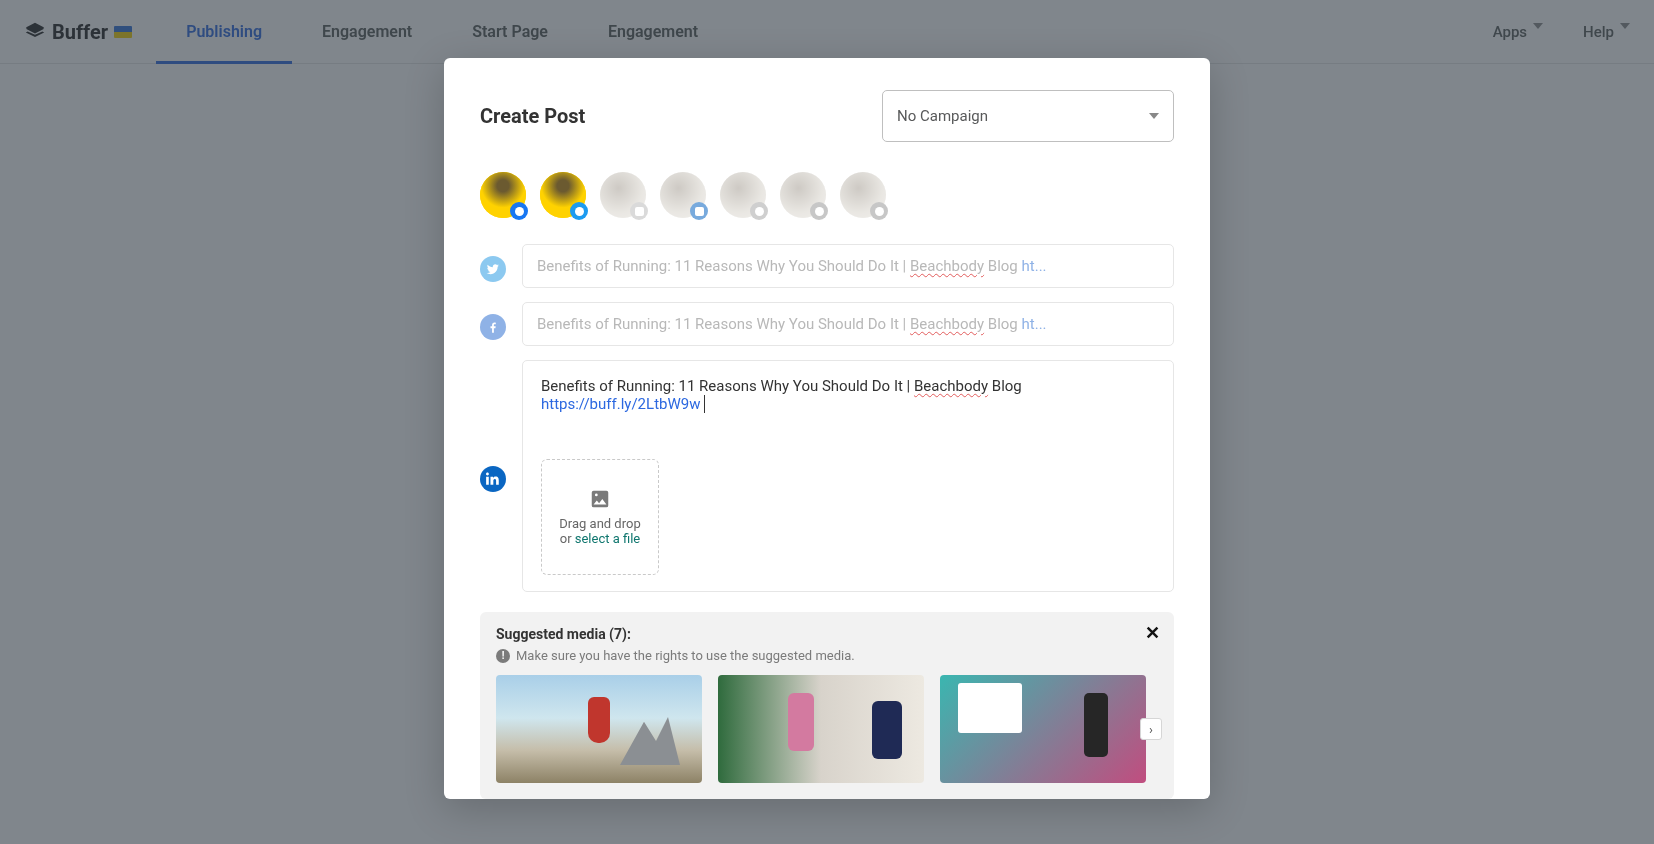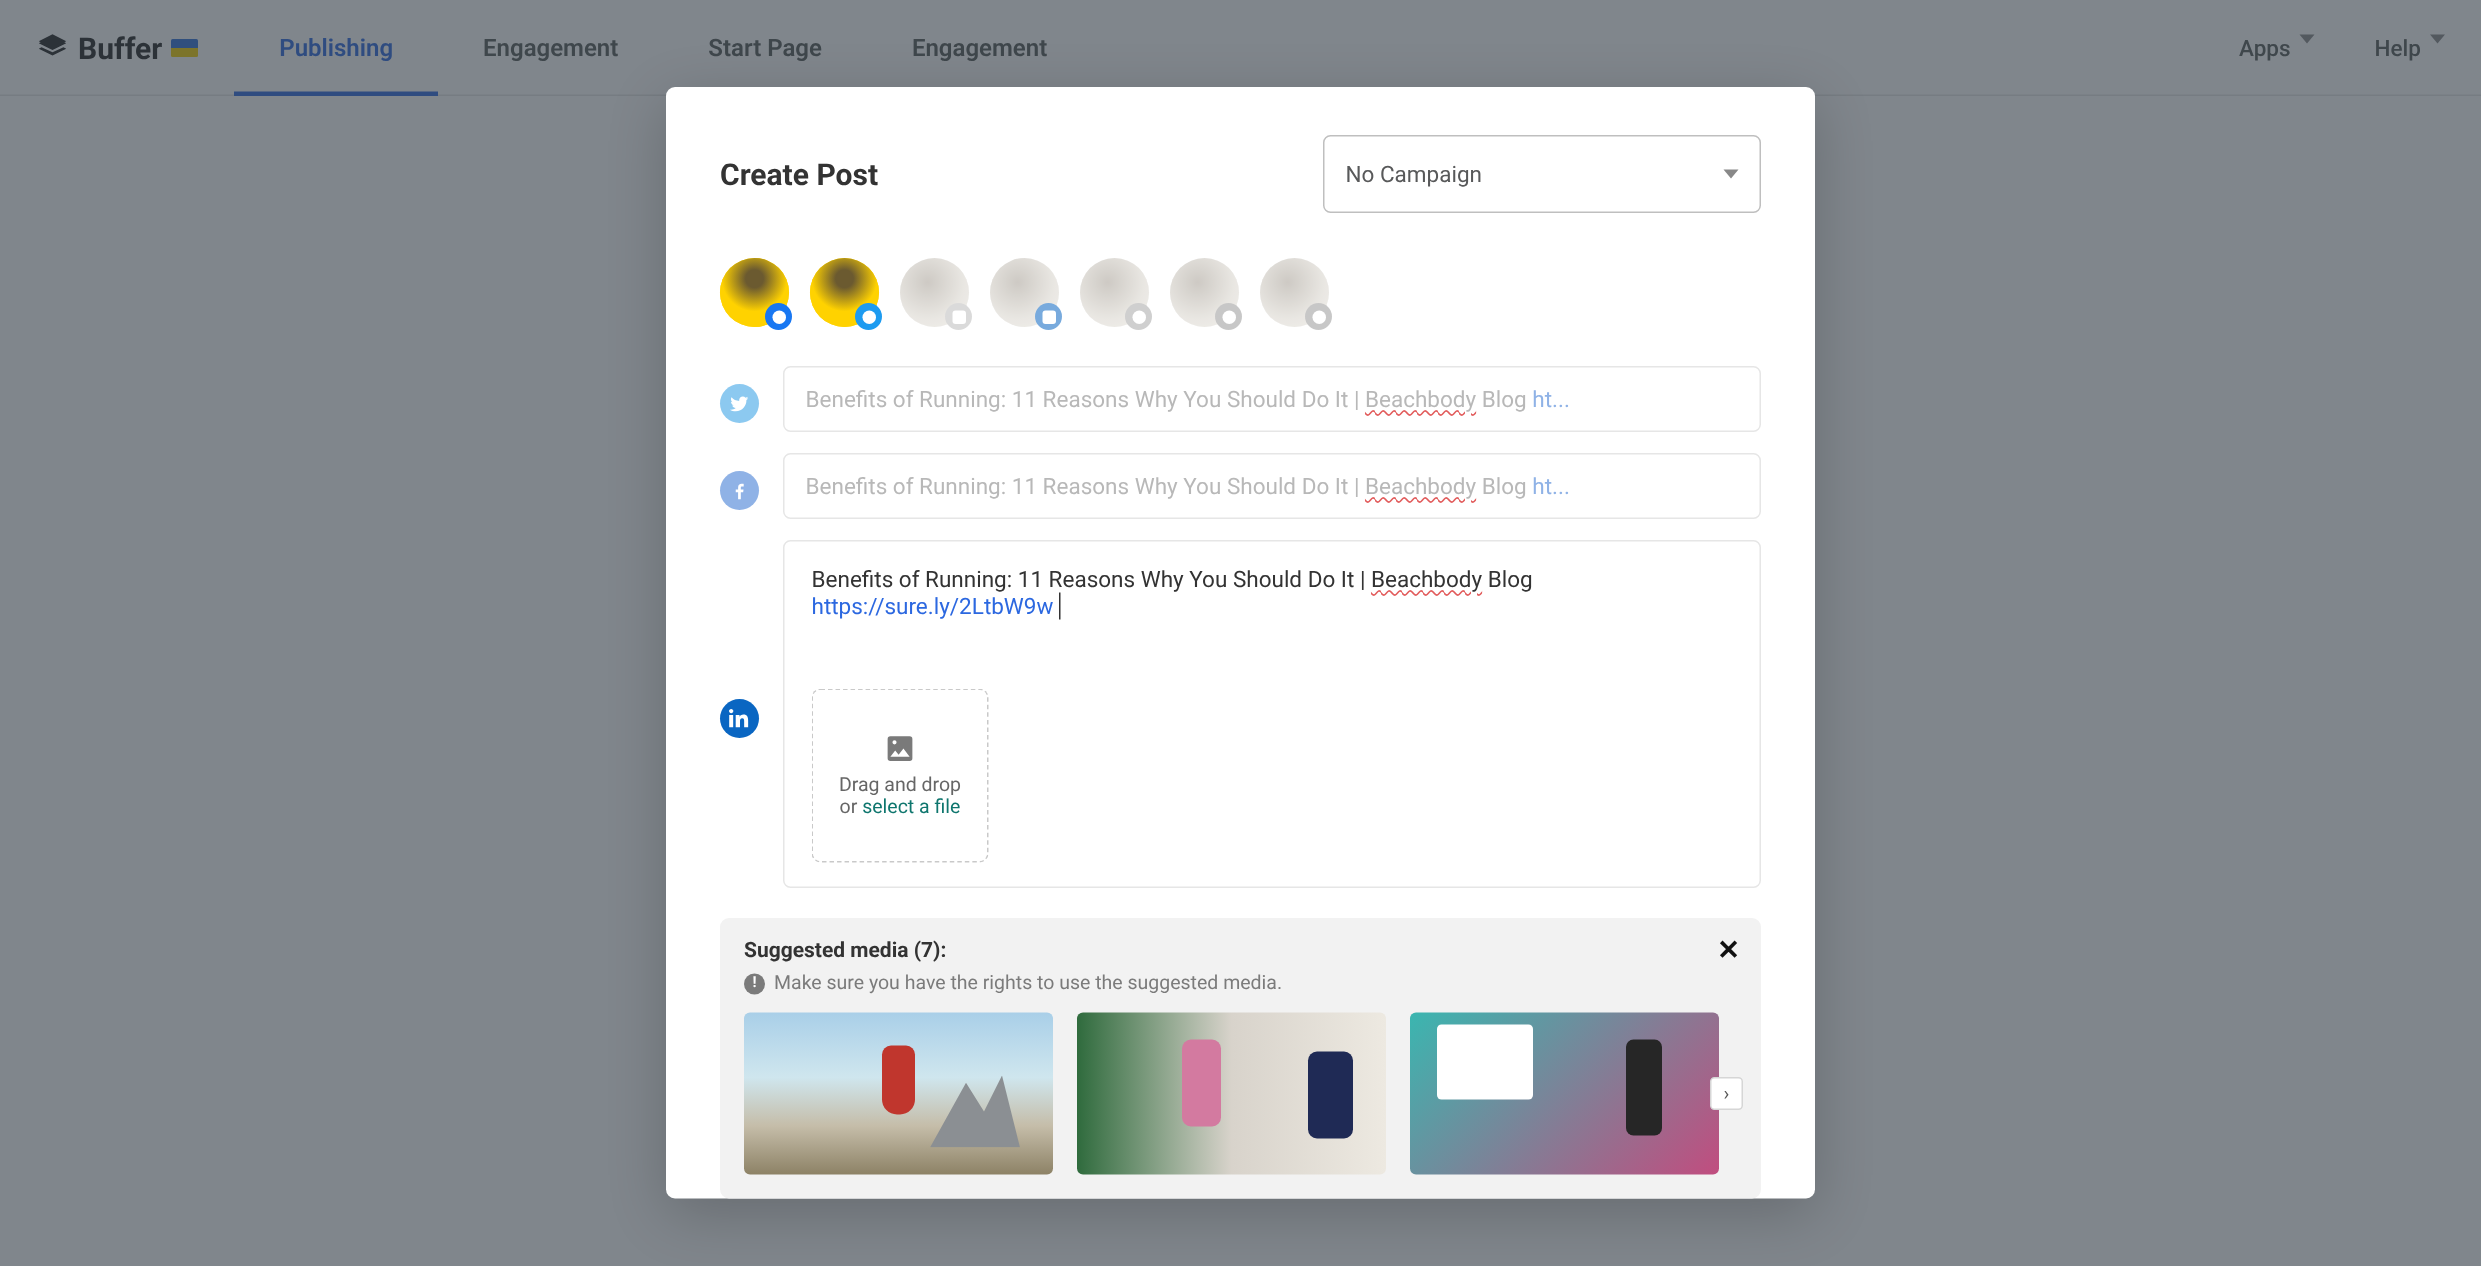--- a/index.html
+++ b/index.html
@@ -400,21 +400,21 @@
     </div>
 
     <div class="post-row">
       <div class="row-icon row-linkedin">
         <svg viewBox="0 0 24 24">
             <path d="M4.98 3.5C4.98 4.88 3.87 6 2.5 6S0 4.88 0 3.5 1.12 1 2.5 1s2.48 1.12 2.48 2.5zM.22 8h4.56v14H.22V8zm7.44 0h4.37v1.92h.06c.61-1.16 2.1-2.38 4.32-2.38 4.62 0 5.47 3.04 5.47 7v7.46h-4.56v-6.6c0-1.58-.03-3.6-2.2-3.6-2.2 0-2.54 1.72-2.54 3.49V22H7.66V8z"></path>
           </svg>
       </div>
       <div class="row-box active">
         <div><span>Benefits of Running: 11 Reasons Why You Should Do It | </span><span class="spellwavy">Beachbody</span><span> Blog </span></div>
-        <div><span class="bodlink">https://sure.ly/2LtbW9w</span><span class="cursor-caret">&nbsp;</span></div>
+        <div><span class="bodlink">https://buff.ly/2LtbW9w</span><span class="cursor-caret">&nbsp;</span></div>
 
         <div class="dropzone">
           <svg viewBox="0 0 24 24">
               <path d="M21 19V5a2 2 0 0 0-2-2H5a2 2 0 0 0-2 2v14a2 2 0 0 0 2 2h14a2 2 0 0 0 2-2zM8.5 13.5l2.5 3 3.5-4.5L19 18H5l3.5-4.5zM8 9a1.5 1.5 0 1 1 0-3 1.5 1.5 0 0 1 0 3z"></path>
             </svg>
           <div>
             <div>Drag and drop</div>
             <span>or </span><span class="select-link">select a file</span>
           </div>
         </div>

